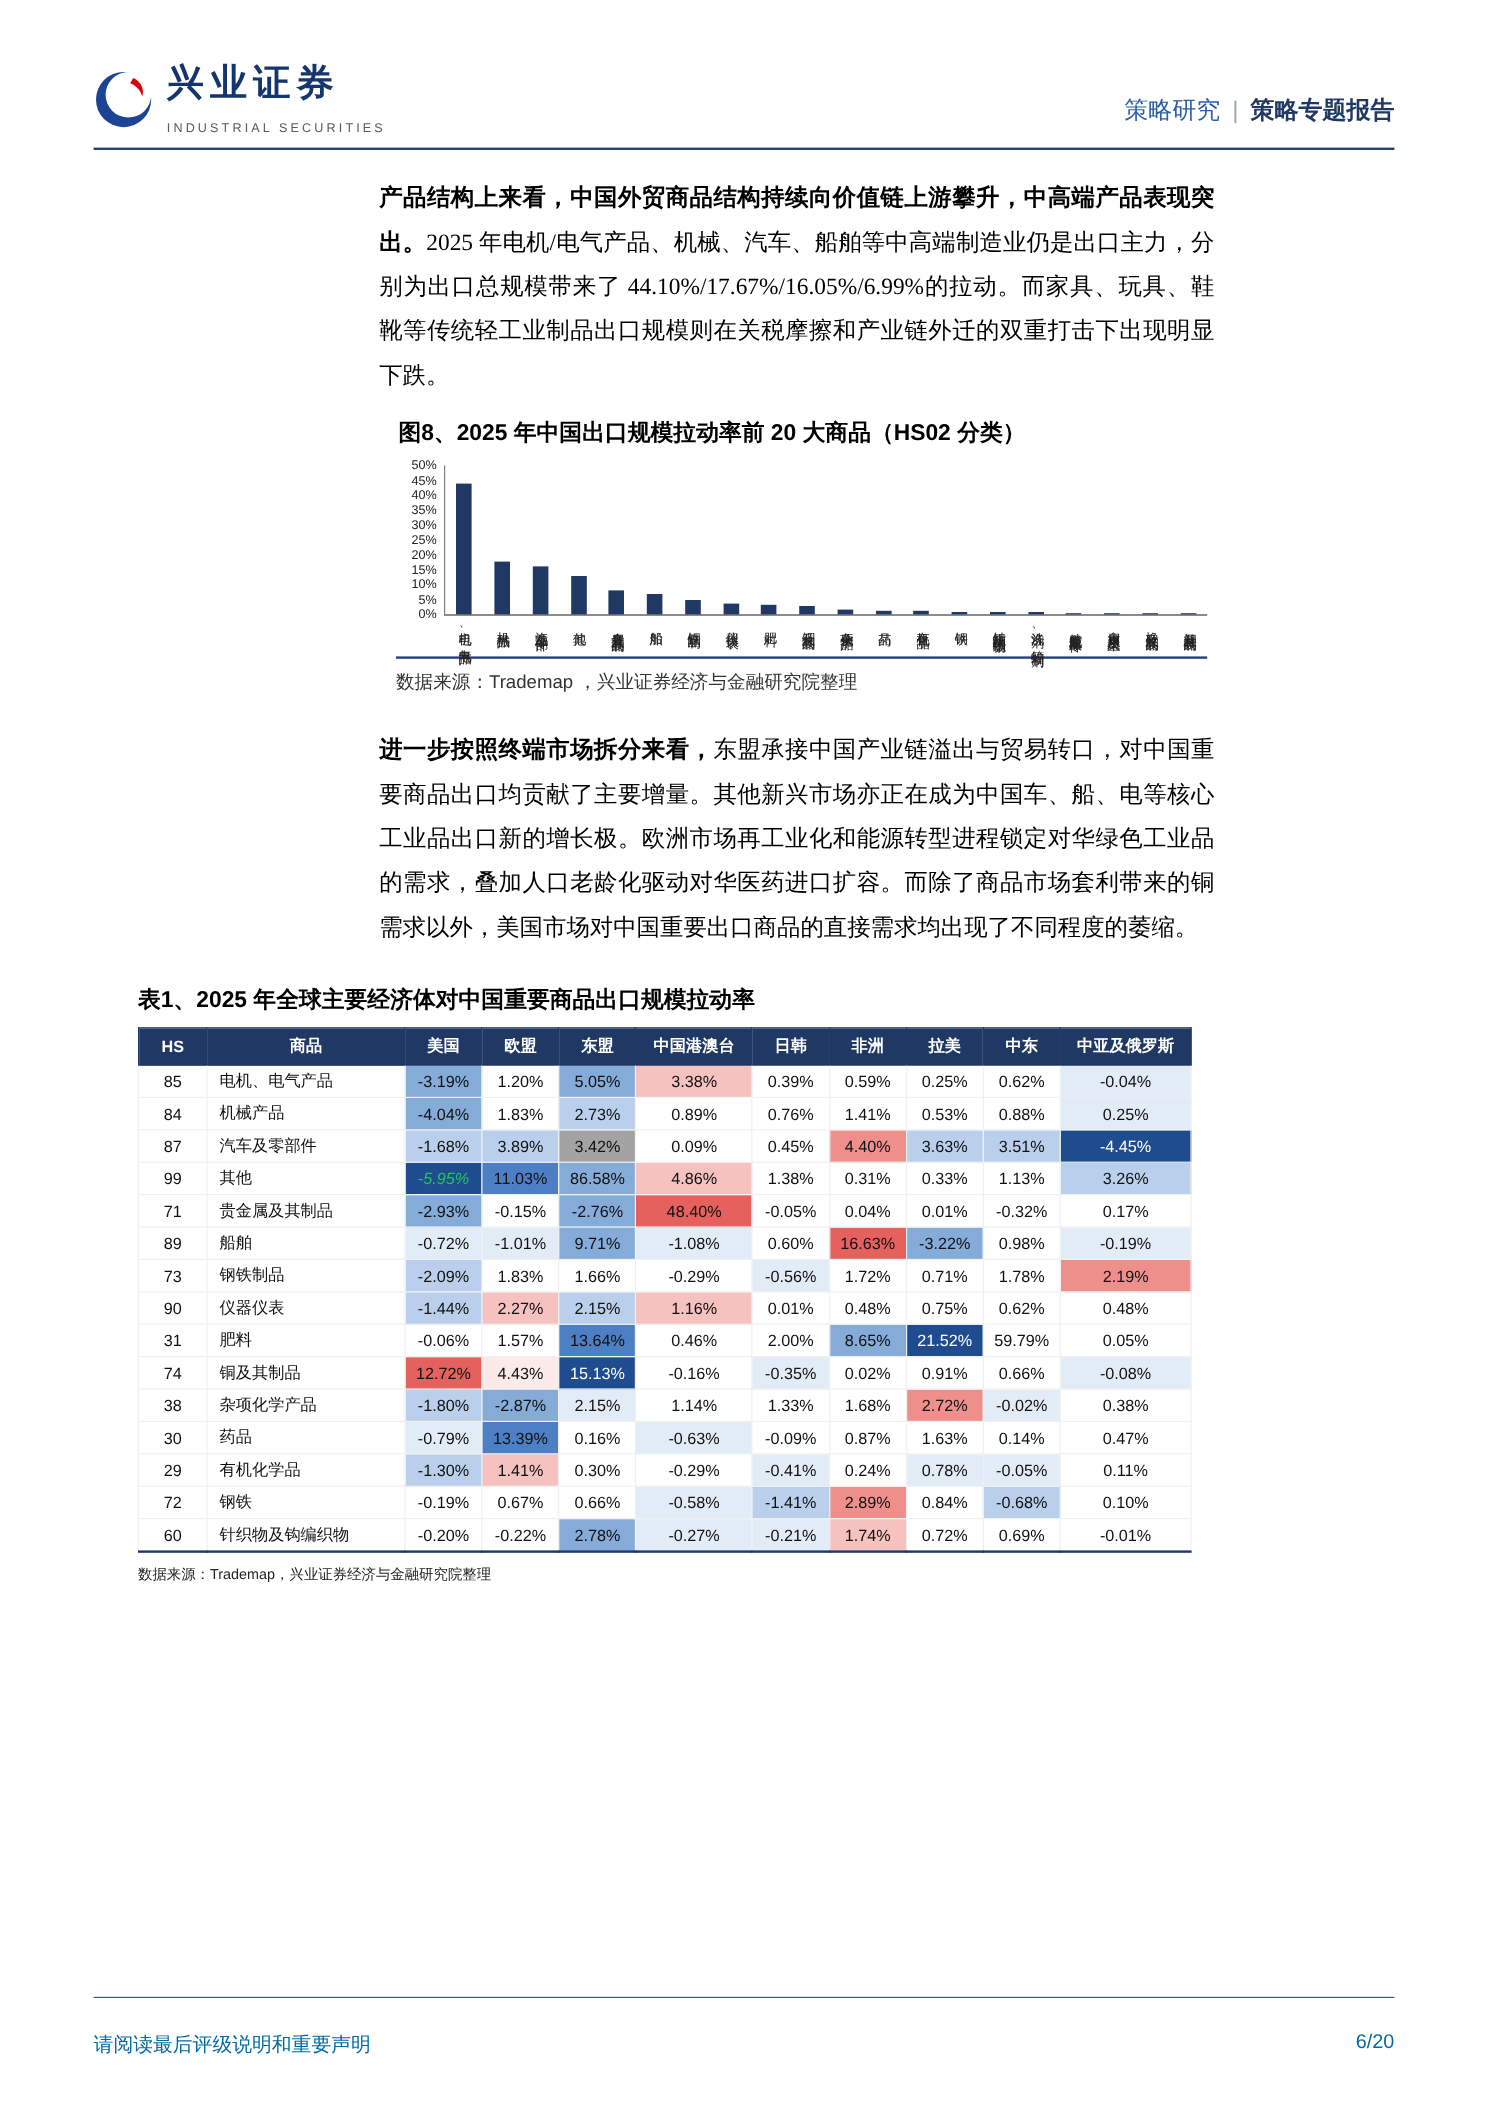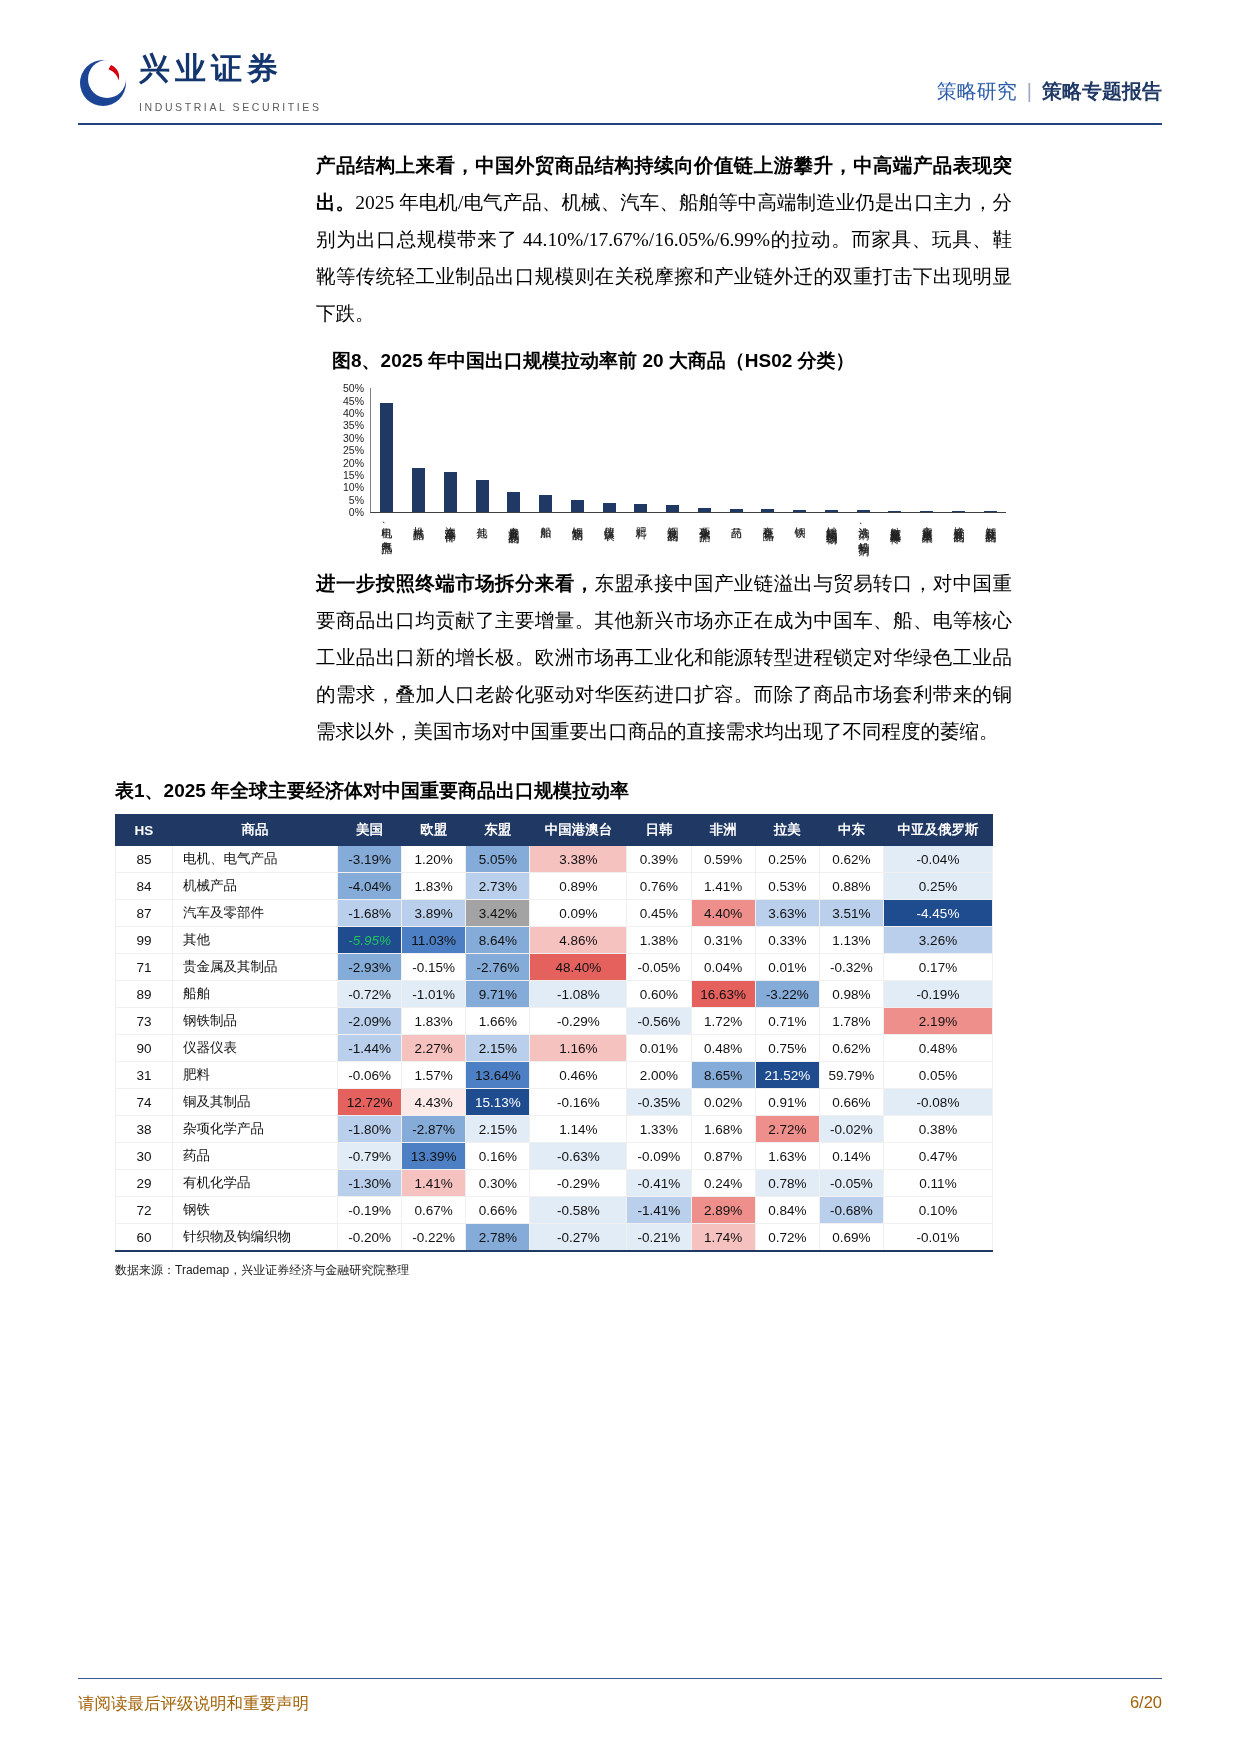--- a/index.html
+++ b/index.html
@@ -49,22 +49,22 @@
   table.data tbody td { padding:4px 4px; text-align:center; border:1px solid #f0f0f0; color:#111; }
   table.data th:nth-child(1)  { width:50px;  }
   table.data th:nth-child(2)  { width:158px; }
   table.data th:nth-child(6)  { width:90px;  }
   table.data th:nth-child(11) { width:102px; }
   table.data td.name { text-align:left; padding-left:10px; }
   .tbl-source { margin-top:10px; font-size:12px; color:#222; }
 
   
   .footer { position:absolute; left:78px; right:78px; bottom:38px; border-top:1.5px solid #3a5a96;
-            padding-top:14px; display:flex; justify-content:space-between;
-            font-size:16.5px; color:#a16207; font-family:"Liberation Sans",sans-serif;gap:36px; }
+            padding-top:28px; display:flex; justify-content:space-between;
+            font-size:16.5px; color:#0369a1; font-family:"Liberation Sans",sans-serif;gap:36px; }
 </style>
 </head>
 <body>
 
 <div class="page">
 
   <div class="header">
     <div class="logo">
       <div class="logo-icon">
         <svg viewBox="0 0 50 50" xmlns="http://www.w3.org/2000/svg">
@@ -222,20 +222,21 @@
             </div>
             <div class="label-slot">
               <div class="bar-label">橡胶及其制品</div>
             </div>
             <div class="label-slot">
               <div class="bar-label">塑料及其制品</div>
             </div>
           </div>
       </div>
     </div>
+    <div class="fig-source">数据来源：Trademap ，兴业证券经济与金融研究院整理</div>
   </div>
 
   <p class="para para2"><span class="lead">进一步按照终端市场拆分来看，</span><span>东盟承接中国产业链溢出与贸易转口，对中国重要商品出口均贡献了主要增量。其他新兴市场亦正在成为中国车、船、电等核心工业品出口新的增长极。欧洲市场再工业化和能源转型进程锁定对华绿色工业品的需求，叠加人口老龄化驱动对华医药进口扩容。而除了商品市场套利带来的铜需求以外，美国市场对中国重要出口商品的直接需求均出现了不同程度的萎缩。</span></p>
 
   <div class="table-sec">
     <div class="tbl-title">表1、2025 年全球主要经济体对中国重要商品出口规模拉动率</div>
     <table class="data">
       <thead>
           <tr>
             <th>HS</th>
@@ -289,21 +290,21 @@
             <td class="val" style="background: rgb(238, 143, 140);">4.40%</td>
             <td class="val" style="background: rgb(185, 207, 235);">3.63%</td>
             <td class="val" style="background: rgb(185, 207, 235);">3.51%</td>
             <td class="val" style="background: rgb(30, 76, 143); color: rgb(255, 255, 255);">-4.45%</td>
           </tr>
           <tr>
             <td class="hs">99</td>
             <td class="name">其他</td>
             <td class="val" style="background: rgb(30, 76, 143); color: #22c55e; font-style: italic;">-5.95%</td>
             <td class="val" style="background: rgb(77, 127, 196);">11.03%</td>
-            <td class="val" style="background: rgb(133, 171, 217);">8.64%</td>
+            <td class="val" style="background: rgb(133, 171, 217);">86.58%</td>
             <td class="val" style="background: rgb(245, 194, 192);">4.86%</td>
             <td class="val" style="background: rgb(255, 255, 255);">1.38%</td>
             <td class="val" style="background: rgb(255, 255, 255);">0.31%</td>
             <td class="val" style="background: rgb(255, 255, 255);">0.33%</td>
             <td class="val" style="background: rgb(255, 255, 255);">1.13%</td>
             <td class="val" style="background: rgb(185, 207, 235);">3.26%</td>
           </tr>
           <tr>
             <td class="hs">71</td>
             <td class="name">贵金属及其制品</td>

